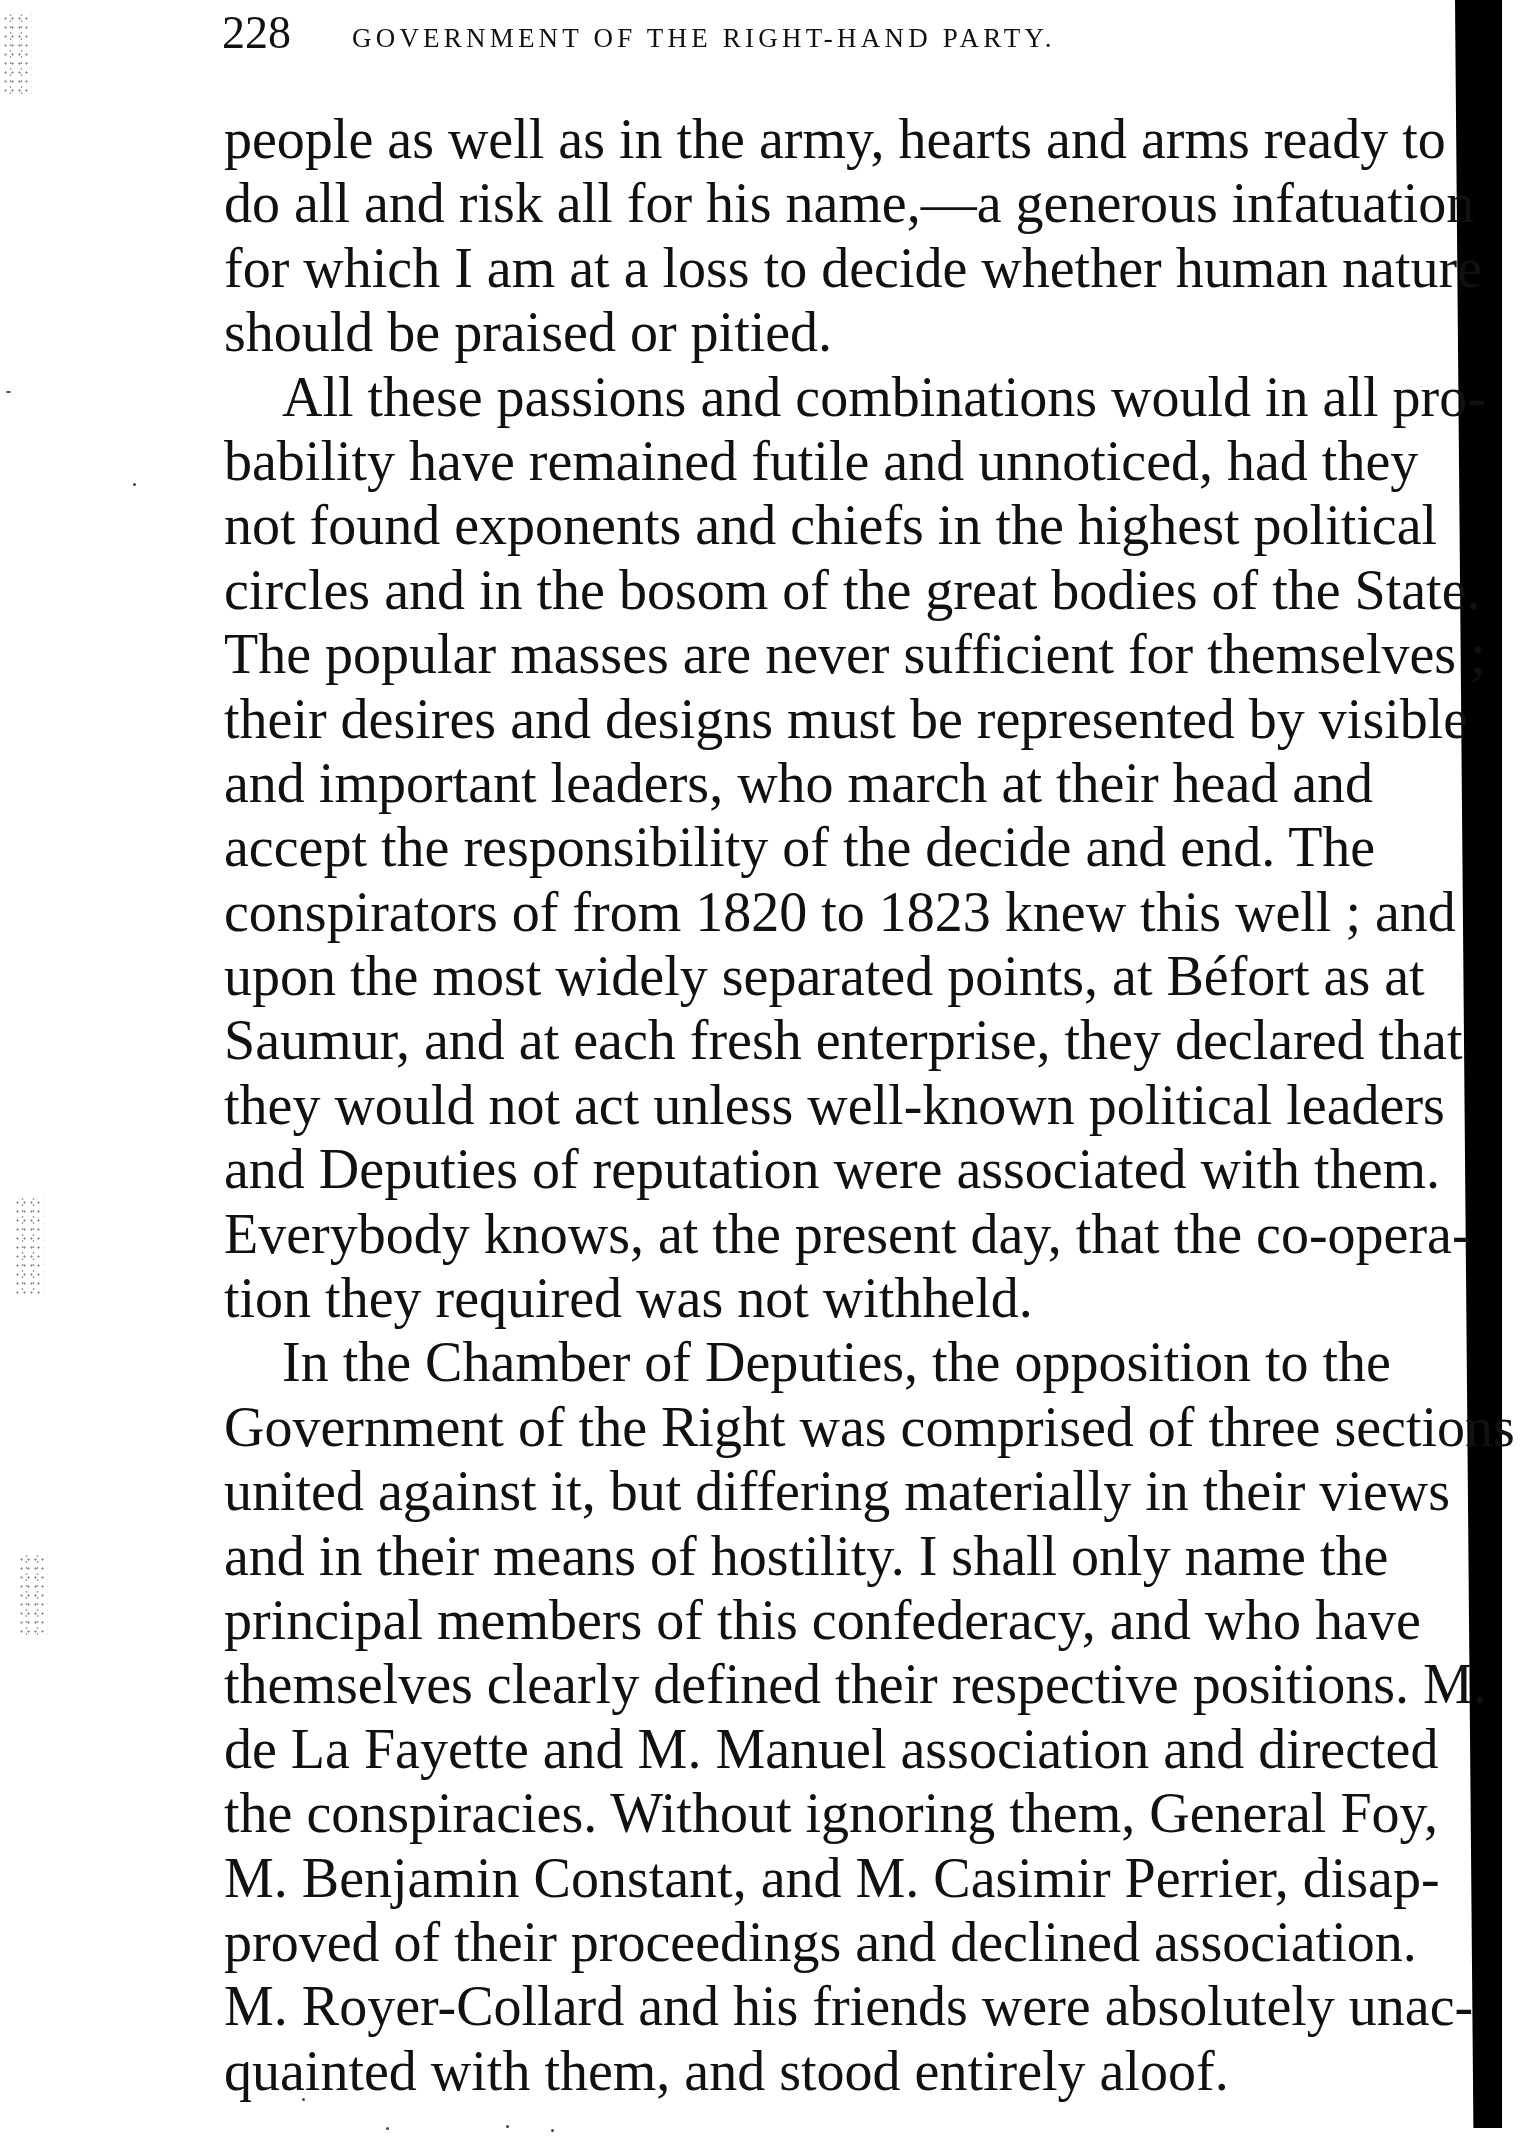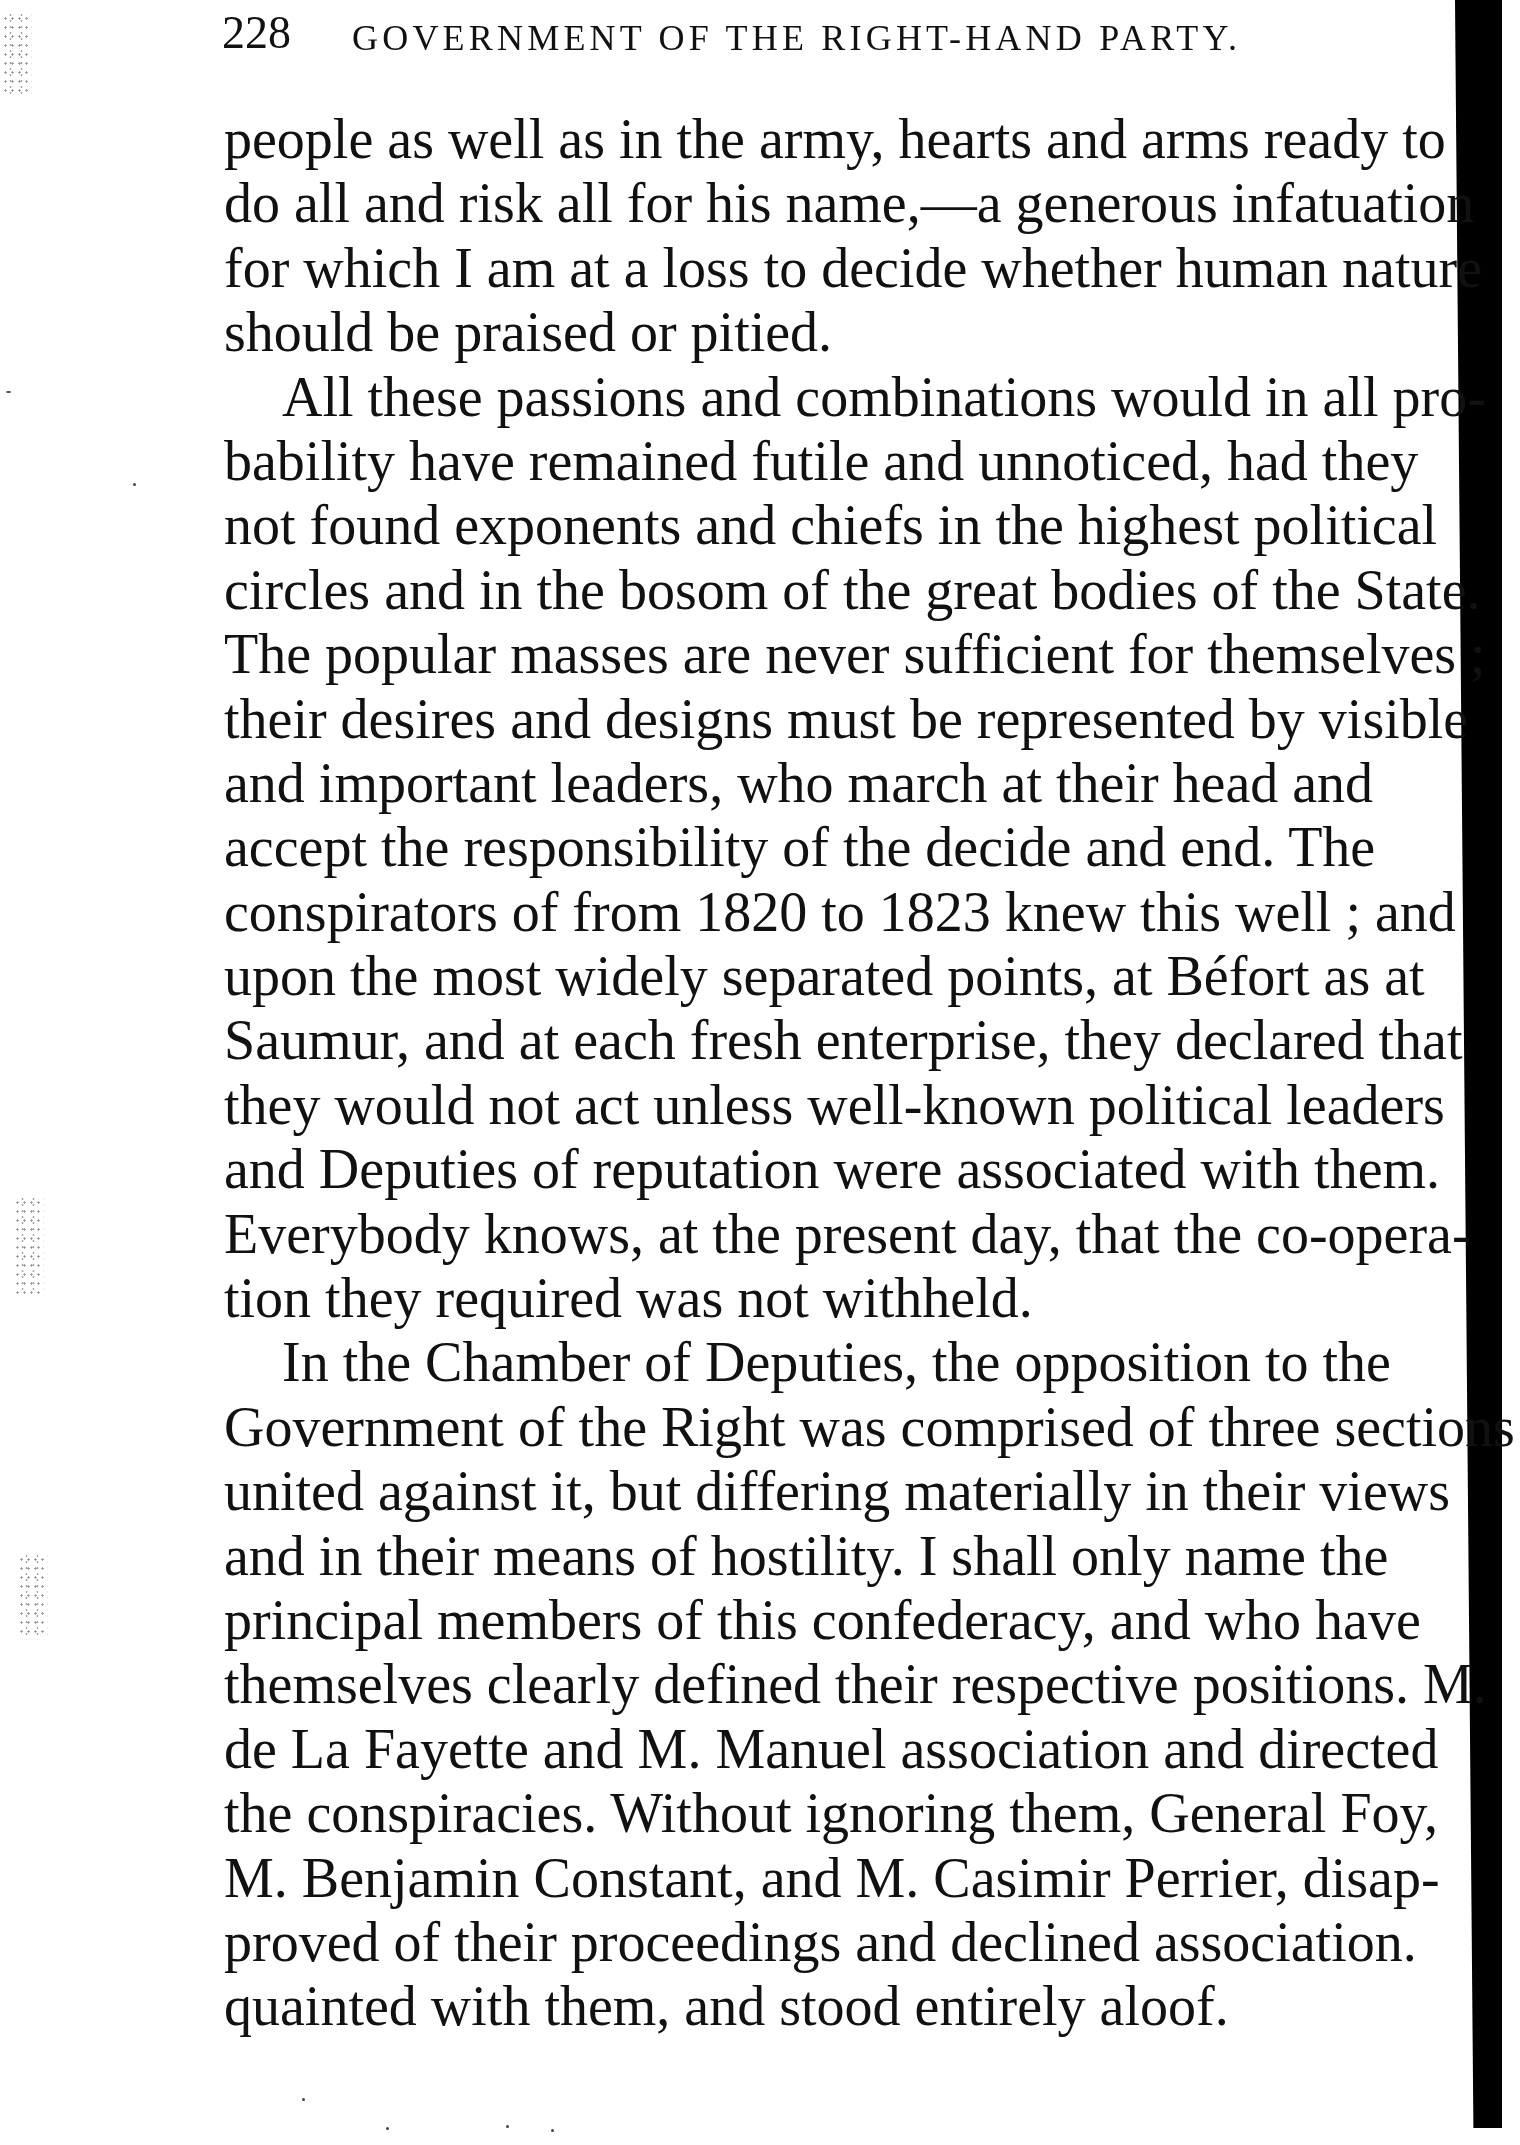--- a/index.html
+++ b/index.html
@@ -36,21 +36,21 @@
       left: 0;
       top: 0;
       font-size: 46px;
       line-height: 50px;
       letter-spacing: 0px;
     }
     .running-title {
       position: absolute;
       left: 130px;
       top: 12px;
-      font-size: 36px;
+      font-size: 27px;
       line-height: 36px;
       letter-spacing: 4.2px;
       font-weight: normal;
     }
     
     .text-block {
       position: absolute;
       left: 224px;
       top: 107px;
       width: 1102px;
@@ -162,17 +162,18 @@
       <span class="line indent">In the Chamber of Deputies, the opposition to the</span>
       <span class="line">Government of the Right was comprised of three sections</span>
       <span class="line">united against it, but differing materially in their views</span>
       <span class="line">and in their means of hostility.  I shall only name the</span>
       <span class="line">principal members of this confederacy, and who have</span>
       <span class="line">themselves clearly defined their respective positions.  M.</span>
       <span class="line">de La Fayette and M. Manuel association and directed</span>
       <span class="line">the conspiracies.  Without ignoring them, General Foy,</span>
       <span class="line">M. Benjamin Constant, and M. Casimir Perrier, disap-</span>
       <span class="line">proved of their proceedings and declined association.</span>
+      <span class="line">M. Royer-Collard and his friends were absolutely unac-</span>
       <span class="line last">quainted with them, and stood entirely aloof.</span>
     </div>
 
   </div>
 </div>
 
 </body></html>

